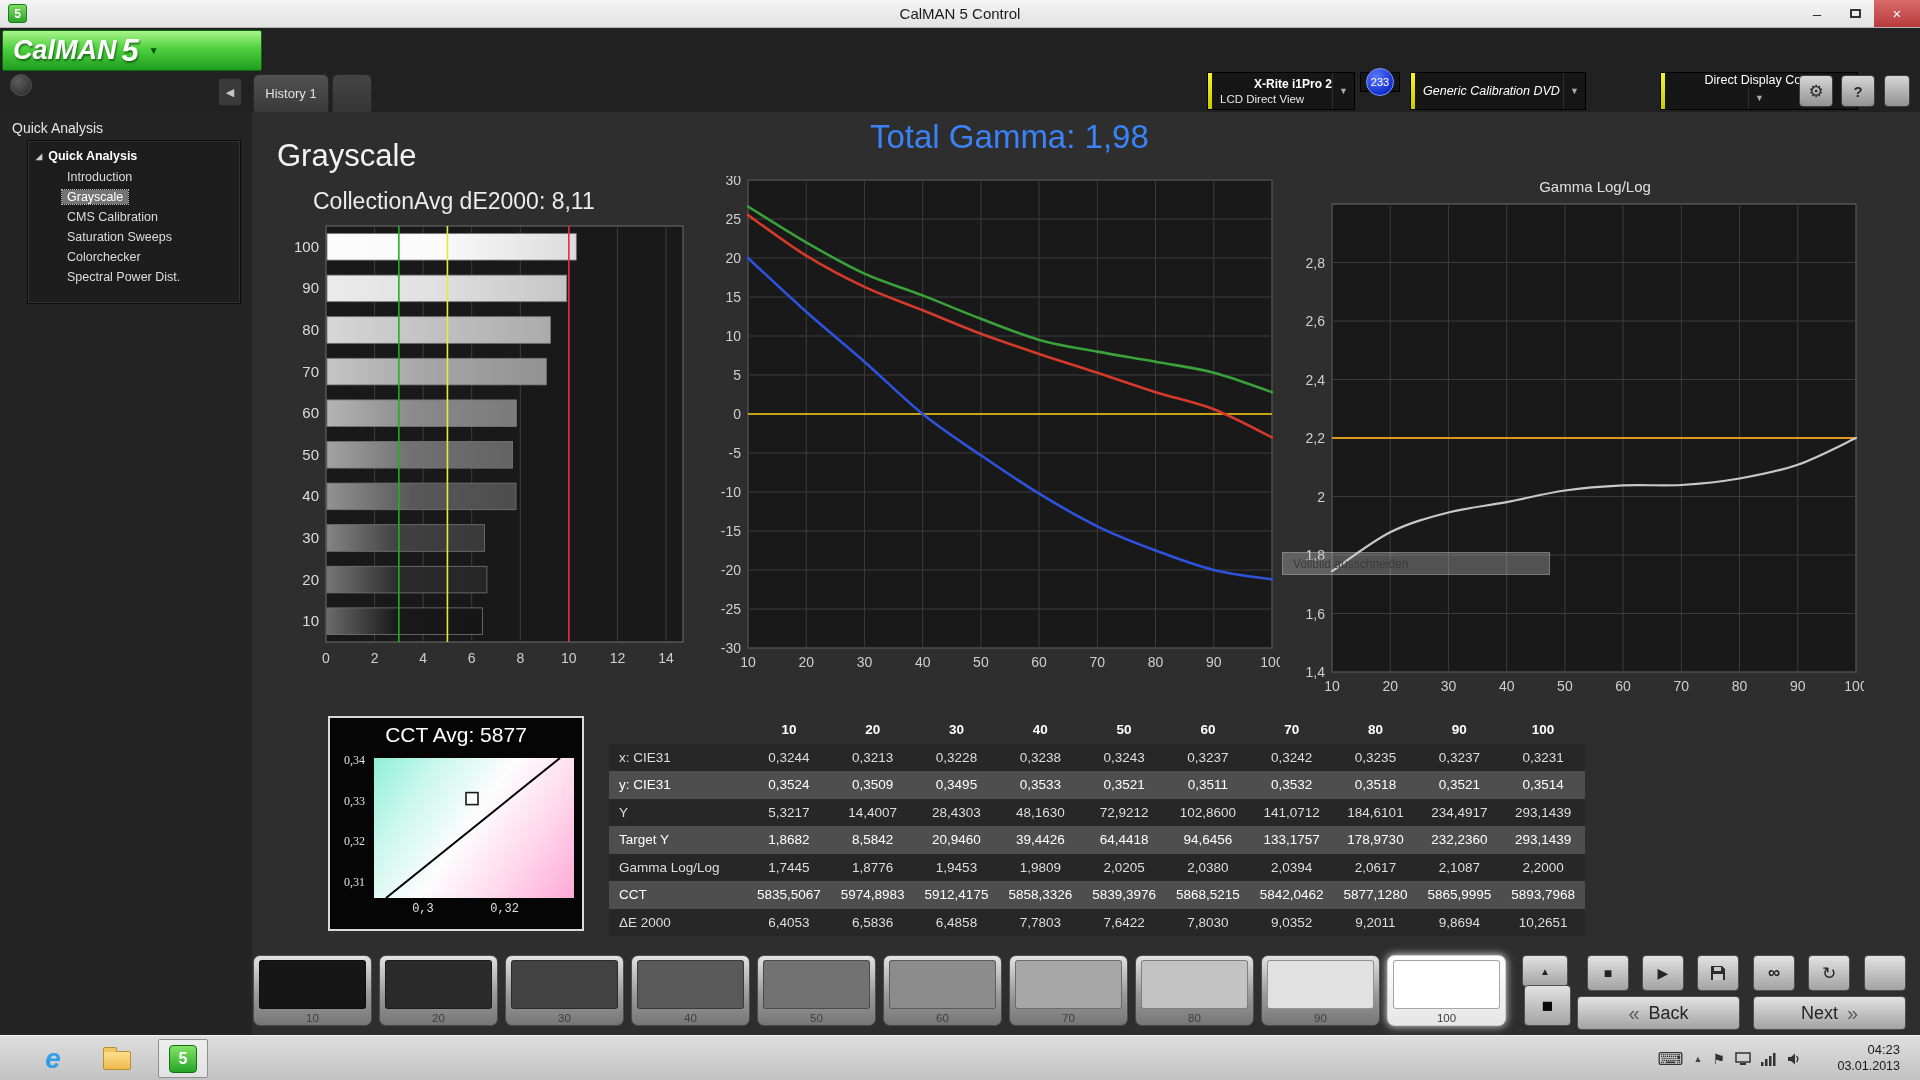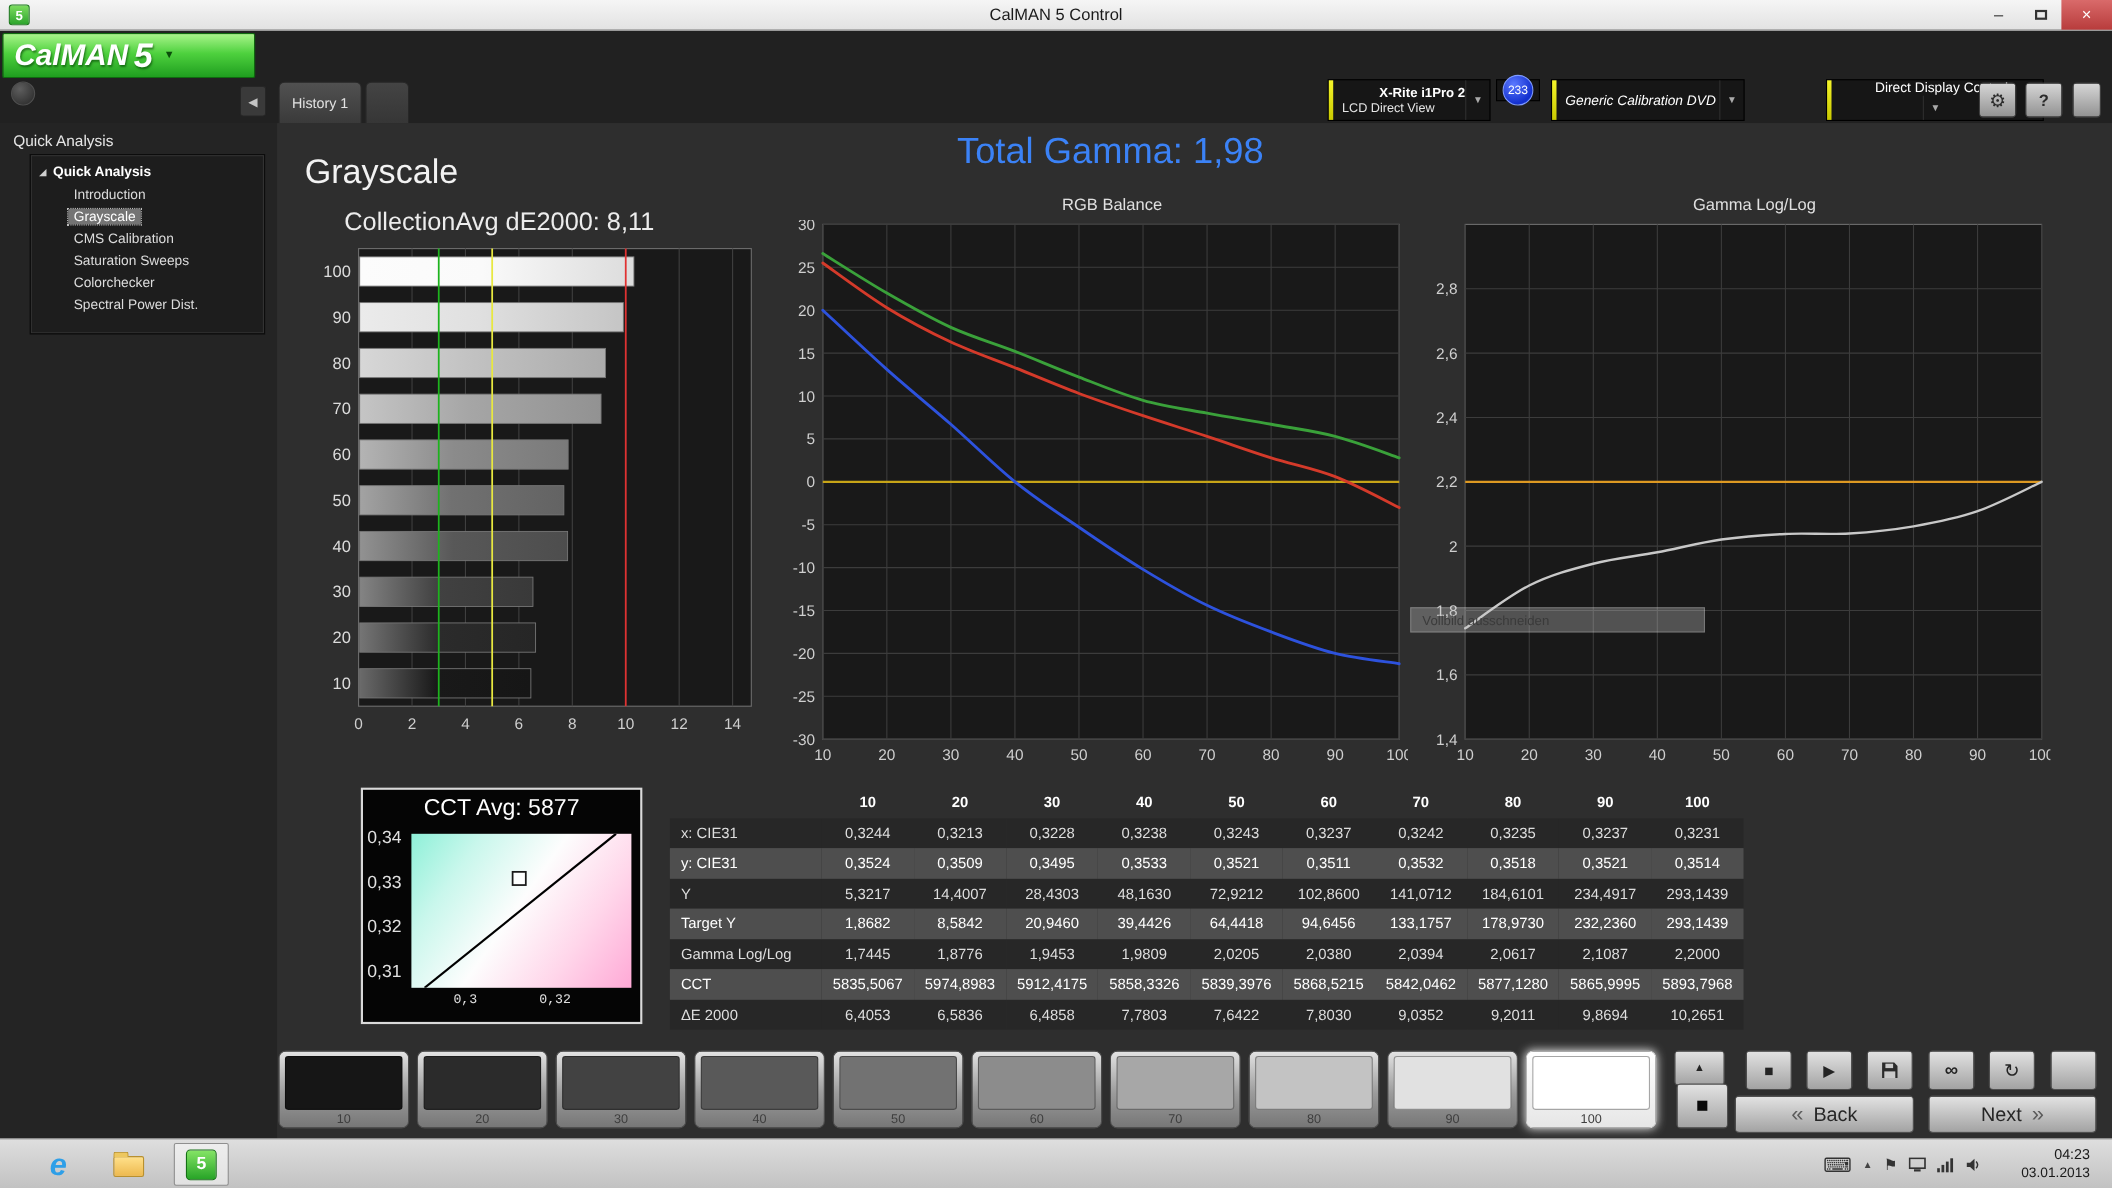--- a/index.html
+++ b/index.html
@@ -16,21 +16,21 @@
   .winbtn{width:38px;height:100%;display:flex;align-items:center;justify-content:center;font-size:15px;color:#333;}
   .winbtn.close{width:46px;background:linear-gradient(#d96a6a,#b83c3c);color:#fff;}
   .restore-glyph{width:11px;height:9px;border:2px solid #333;}
 
   
   .app{position:absolute;top:28px;left:0;width:1920px;height:1007px;}
   .topstrip{position:absolute;left:0;top:0;width:1920px;height:84px;background:#212121;}
   .leftcol{position:absolute;left:0;top:84px;width:252px;height:923px;background:#242424;}
   .content-bg{position:absolute;left:252px;top:84px;width:1668px;height:923px;background:#2e2e2e;}
 
-  .logo{position:absolute;left:2px;top:2px;width:230px;height:41px;background:linear-gradient(180deg,#a8f48a 0%,#4ed13e 45%,#1f9e1f 100%);border:1px solid #0f6b0f;border-radius:2px;display:flex;align-items:center;padding-left:10px;}
+  .logo{position:absolute;left:2px;top:2px;width:260px;height:41px;background:linear-gradient(180deg,#a8f48a 0%,#4ed13e 45%,#1f9e1f 100%);border:1px solid #0f6b0f;border-radius:2px;display:flex;align-items:center;padding-left:10px;}
   .logo .brand{font-style:italic;font-weight:bold;font-size:27px;color:#fff;text-shadow:1px 2px 2px rgba(0,60,0,.6);}
   .logo .ver{font-style:italic;font-weight:bold;font-size:31px;color:#fff;margin-left:5px;text-shadow:1px 2px 2px rgba(0,60,0,.6);}
   .logo .chev{margin-left:10px;color:#0b4d0b;font-size:10px;}
   .round-btn{position:absolute;left:10px;top:46px;width:22px;height:22px;border-radius:50%;background:radial-gradient(circle at 35% 30%,#5e5e5e,#262626);border:1px solid #4f4f4f;}
   .collapse-btn{position:absolute;left:218px;top:50px;width:24px;height:28px;background:#3a3a3a;border:1px solid #262626;border-radius:3px;display:flex;align-items:center;justify-content:center;color:#c5c5c5;font-size:11px;}
   .tab{position:absolute;top:46px;height:38px;border-radius:6px 6px 0 0;background:linear-gradient(#515151,#3a3a3a);border:1px solid #292929;border-bottom:none;}
   .tab.history{left:253px;width:76px;color:#e2e2e2;font-size:13px;display:flex;align-items:center;justify-content:center;}
   .tab.stub{left:332px;width:40px;background:linear-gradient(#444,#363636);}
 
   
@@ -77,21 +77,21 @@
   .chart.rgb .chart-plot,.chart.gamma .chart-plot{height:498px;}
 
   .ghost-tooltip{position:absolute;left:1282px;top:524px;width:268px;height:23px;background:rgba(200,200,200,.33);border:1px solid rgba(230,230,230,.25);font-size:12px;color:rgba(55,55,55,.9);display:flex;align-items:center;padding-left:10px;z-index:5;}
 
   
   .cct{position:absolute;left:328px;top:688px;width:256px;height:215px;background:#050505;border:2px solid #d9d9d9;}
   .cct-title{text-align:center;font-size:21px;color:#fff;margin-top:5px;}
   .cct-diagram{position:absolute;left:44px;top:40px;width:200px;height:140px;background:linear-gradient(125deg,#8ef0d8 0%,#c9f7ec 22%,#fdfdfd 48%,#ffd6ea 74%,#ffa9d6 100%);}
   .cct-diagram svg{position:absolute;left:0;top:0;}
   .cct-ylabels{position:absolute;left:0;top:40px;width:41px;height:140px;}
-  .cct-ylabels div{position:absolute;right:6px;font-size:16px;color:#e0e0e0;}
+  .cct-ylabels div{position:absolute;right:6px;font-size:12px;color:#e0e0e0;font-family:Liberation Serif, serif;}
   .cct-xlabels{position:absolute;left:44px;top:184px;width:200px;height:16px;}
   .cct-xlabels div{position:absolute;font-size:12px;color:#e0e0e0;transform:translateX(-50%);font-family:Liberation Mono, monospace;}
 
   
   .dtable{position:absolute;left:609px;top:688px;width:976px;height:220px;display:grid;grid-template-columns:138px repeat(10,1fr);grid-auto-rows:27.5px;font-size:13.5px;}
   .dtable .c{display:flex;align-items:center;justify-content:center;color:#dedede;white-space:nowrap;}
   .dtable .lab{justify-content:flex-start;padding-left:10px;}
   .dtable .head{font-weight:bold;color:#fff;}
   .dtable .row-light{background:#4e4e4e;color:#fff;}
   .dtable .row-dark{background:#272727;}
@@ -320,21 +320,20 @@
             <text x="141.14285714285717" y="439" text-anchor="middle" font-size="14" fill="#cfcfcf">4</text>
             <text x="189.71428571428572" y="439" text-anchor="middle" font-size="14" fill="#cfcfcf">6</text>
             <text x="238.2857142857143" y="439" text-anchor="middle" font-size="14" fill="#cfcfcf">8</text>
             <text x="286.8571428571429" y="439" text-anchor="middle" font-size="14" fill="#cfcfcf">10</text>
             <text x="335.42857142857144" y="439" text-anchor="middle" font-size="14" fill="#cfcfcf">12</text>
             <text x="384" y="439" text-anchor="middle" font-size="14" fill="#cfcfcf">14</text>
           </svg>
         </div>
     </div>
     <div class="chart rgb">
-      <div class="chart-title">RGB Balance</div>
       <div class="chart-plot">
           <svg width="578" height="498">
             <rect x="46" y="4" width="524" height="468" fill="#191919" stroke="#6e6e6e"></rect>
             <line x1="46" y1="4" x2="46" y2="472" stroke="#3c3c3c"></line>
             <text x="46" y="491" text-anchor="middle" font-size="14" fill="#cfcfcf">10</text>
             <line x1="104.22222222222223" y1="4" x2="104.22222222222223" y2="472" stroke="#3c3c3c"></line>
             <text x="104.22222222222223" y="491" text-anchor="middle" font-size="14" fill="#cfcfcf">20</text>
             <line x1="162.44444444444446" y1="4" x2="162.44444444444446" y2="472" stroke="#3c3c3c"></line>
             <text x="162.44444444444446" y="491" text-anchor="middle" font-size="14" fill="#cfcfcf">30</text>
             <line x1="220.66666666666666" y1="4" x2="220.66666666666666" y2="472" stroke="#3c3c3c"></line>

